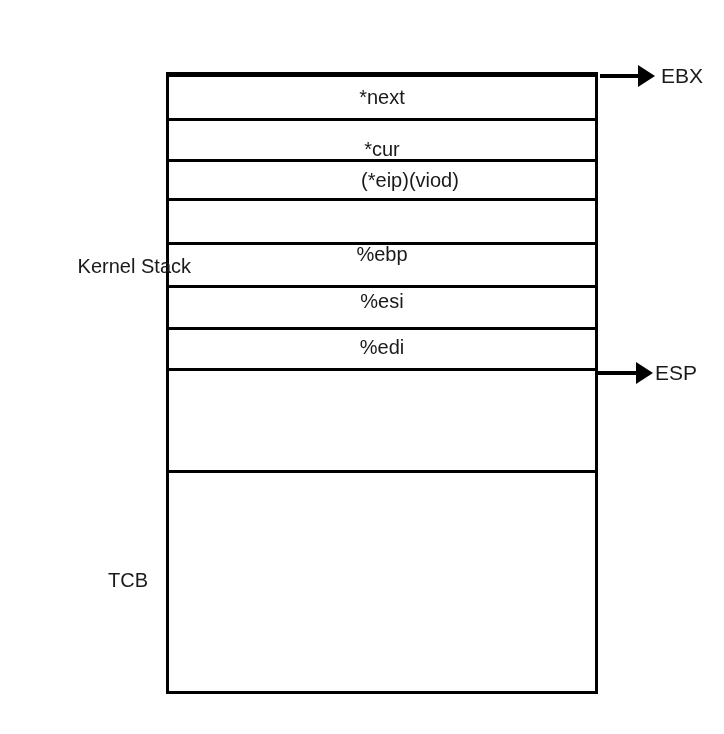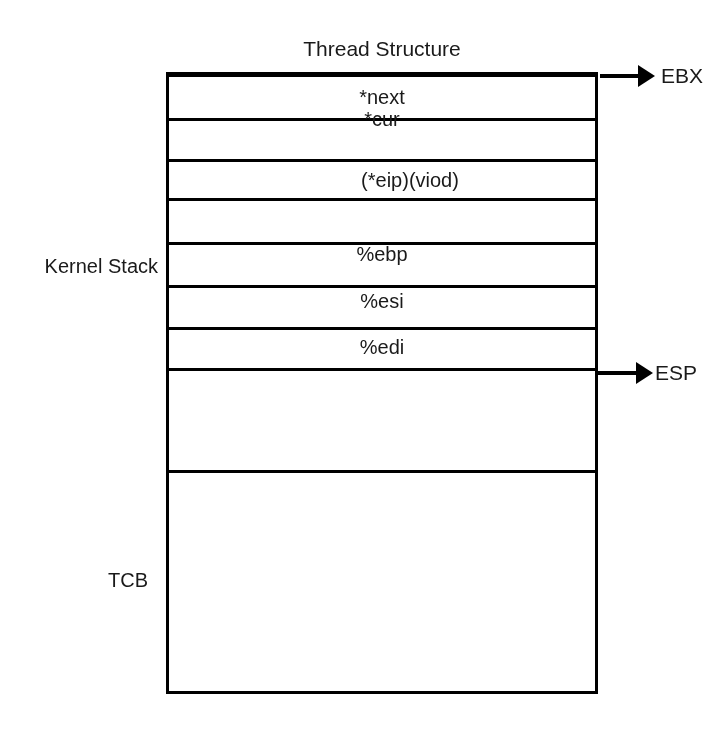--- a/index.html
+++ b/index.html
@@ -67,21 +67,21 @@
 
   
   .side-label {
     position: absolute;
     text-align: right;
     font-size: 20px;
     line-height: 24px;
     color: #1a1a1a;
     white-space: nowrap;
   }
-  #kernel-stack-label { left: 0px;  top: 254px; width: 158px; }
+  #kernel-stack-label { left: 0px;  top: 254px; width: 158px; padding-left: 33px; }
   #tcb-label          { left: 0px;  top: 568px; width: 148px; }
 
   
   .ptr {
     position: absolute;
     height: 26px;
     display: flex;
     align-items: center;
   }
   .ptr .shaft {
@@ -107,39 +107,38 @@
   }
   #ptr-ebx { left: 600px; top: 63px; }
   #ptr-esp { left: 598px; top: 360px; }
   #ptr-esp .ptr-text { margin-left: 2px; }
 </style>
 </head>
 <body>
 
 <div id="canvas">
 
-  <div class="diagram-title">Thread Structure</div>
 
   <div class="struct-box"></div>
 
   <div class="sep" style="top:74px;"></div>
   <div class="sep" style="top:118px;"></div>
   <div class="sep" style="top:159px;"></div>
   <div class="sep" style="top:198px;"></div>
   <div class="sep" style="top:242px;"></div>
   <div class="sep" style="top:285px;"></div>
   <div class="sep" style="top:327px;"></div>
   <div class="sep" style="top:368px;"></div>
   <div class="sep" style="top:470px;"></div>
 
   <div class="field-row" style="top:75px;height:43px;">
     <span>*next</span>
   </div>
 
-  <div class="field-row" style="top:105px;height:28px;">
+  <div class="field-row" style="top:135px;height:28px;">
     <span>*cur</span>
   </div>
 
   <div class="field-row" style="top:162px;height:36px;margin-left:28px;">
     <span>(*eip)(viod)</span>
   </div>
 
 
   <div class="field-row" style="top:228px;height:52px;">
     <span>%ebp</span>

